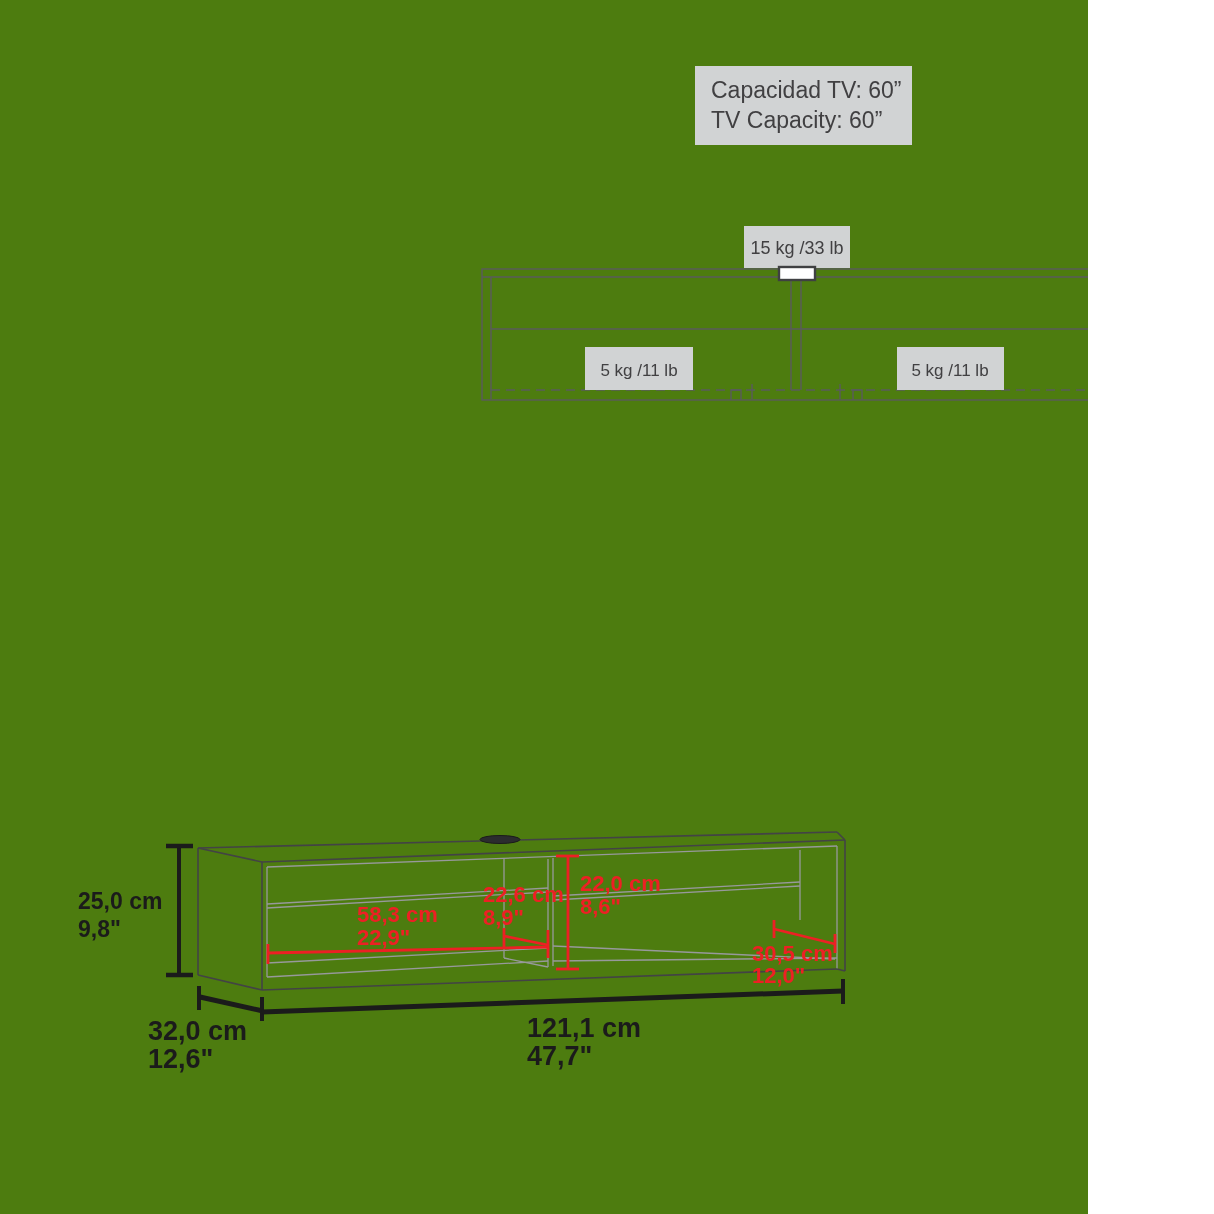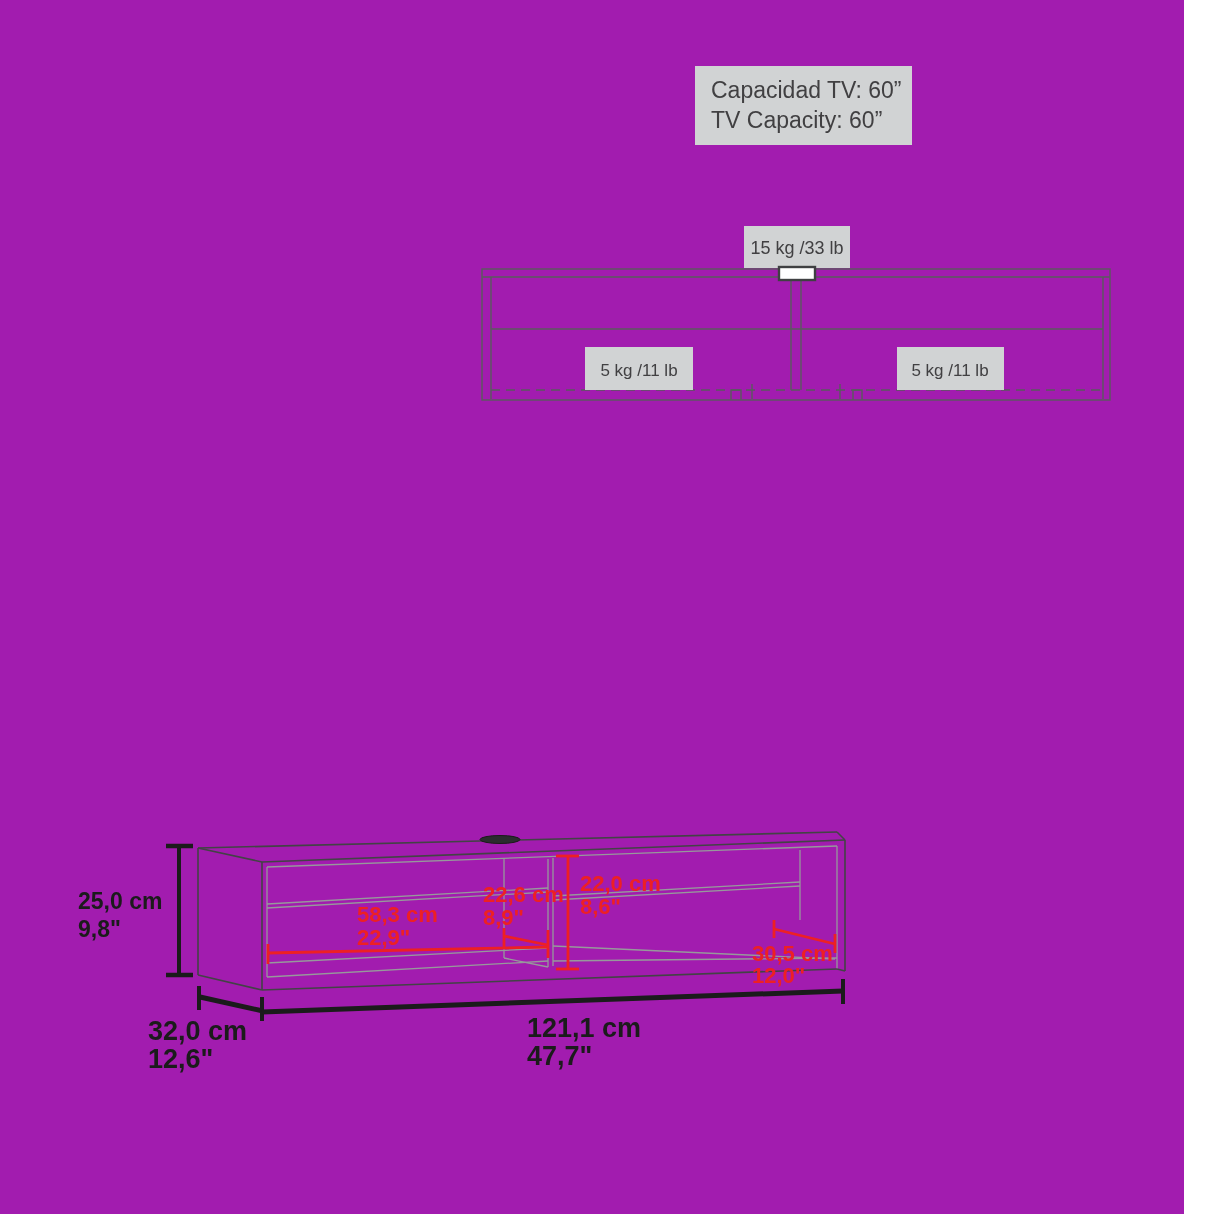--- a/index.html
+++ b/index.html
@@ -1,16 +1,16 @@
 <!DOCTYPE html>
 <html><head>
 <meta charset="utf-8">
 <style>
   html,body{margin:0;padding:0;background:#ffffff;}
-  #page{position:relative;width:1184px;height:1214px;background:#a21caf;overflow:hidden;
+  #page{position:relative;width:1088px;height:1214px;background:#4d7c0f;overflow:hidden;
         font-family:"Liberation Sans", sans-serif;}
   svg text{font-family:"Liberation Sans", sans-serif;}
   .lbl-dark{fill:#414042;}
   .dim-black{fill:#1b1b1b;font-weight:bold;}
   .dim-red{fill:#ed2024;font-weight:bold;}
 </style>
 </head>
 <body>
 
 <div id="page">

